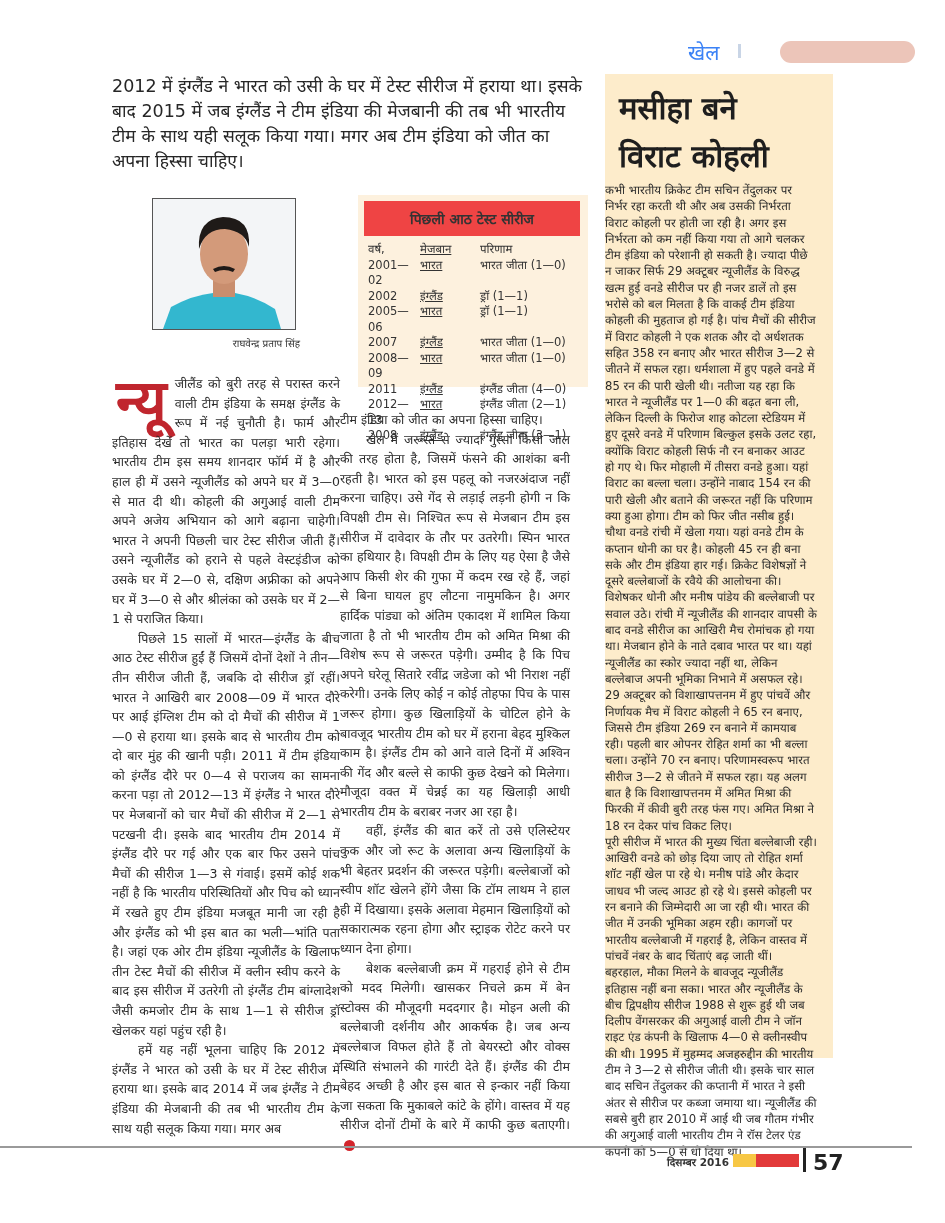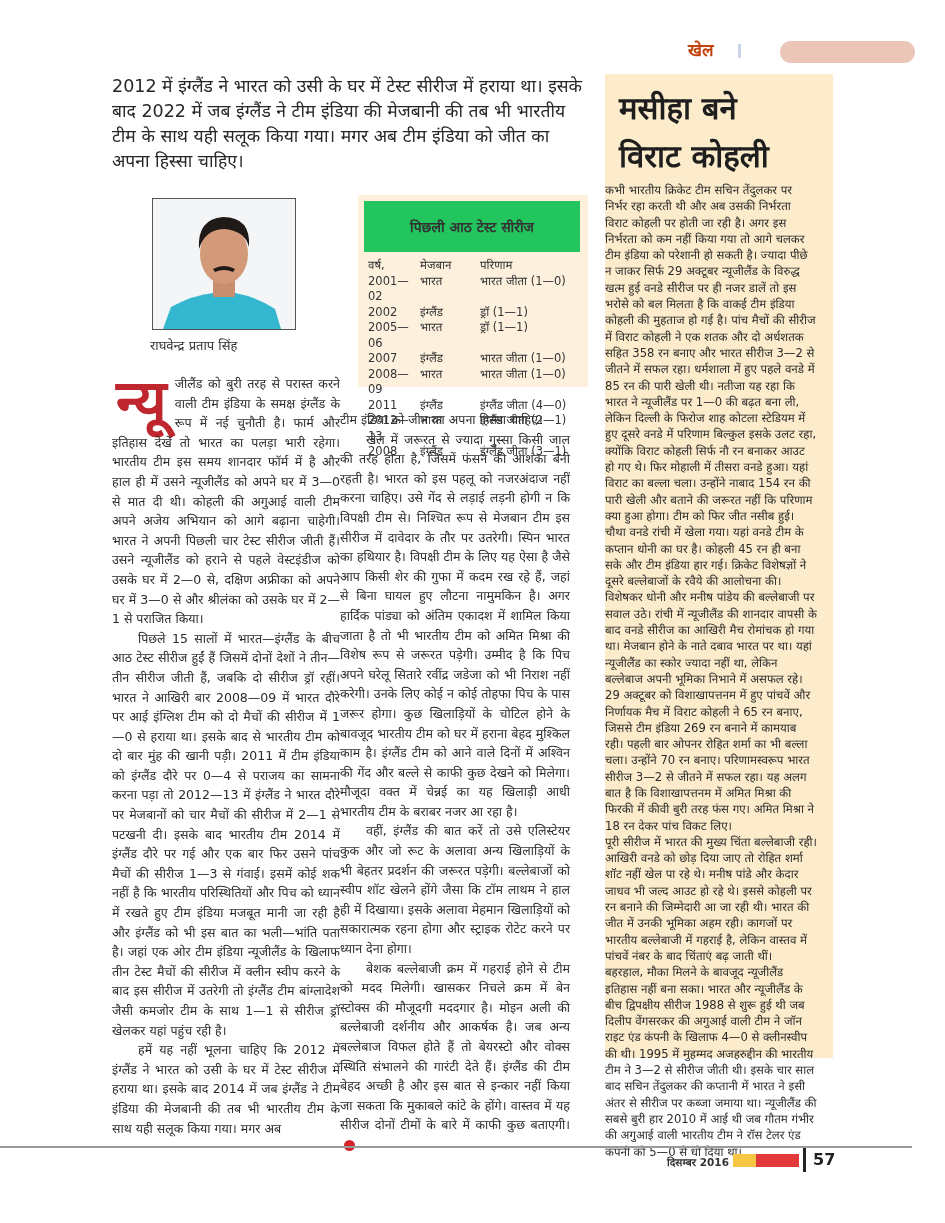--- a/index.html
+++ b/index.html
@@ -1,61 +1,61 @@
 <!DOCTYPE html>
 <html><head>
 <meta charset="utf-8">
 <style>
   html, body { margin: 0; padding: 0; background: #ffffff; }
   body { width: 945px; height: 1223px; position: relative; overflow: hidden;
          font-family: "DejaVu Sans", sans-serif; color: #222; }
-  .section-label { position: absolute; left: 688px; top: 38px; font-size: 17px; color: #c2410c; font-weight: bold; }
+  .section-label { position: absolute; left: 688px; top: 38px; font-size: 21px; color: #3b82f6; }
   .section-sep { position: absolute; left: 738px; top: 44px; width: 3px; height: 14px; background: #c9d5e6; }
   .section-pill { position: absolute; left: 780px; top: 41px; width: 135px; height: 22px; border-radius: 11px; background: #ecc5b9; }
 
   .deck { position: absolute; left: 112px; top: 74px; width: 478px; font-size: 17.5px; line-height: 25px; color: #262626; }
 
   .photo { position: absolute; left: 152px; top: 198px; width: 142px; height: 130px; border: 1px solid #555; background: #f4f6f8; overflow: hidden; }
   .photo svg { display: block; }
-  .byline { position: absolute; left: 150px; top: 336px; width: 150px; text-align: left; font-size: 13px; color: #333; }
+  .byline { position: absolute; left: 150px; top: 336px; width: 150px; text-align: right; font-size: 10px; color: #333; }
 
   .series-box { position: absolute; left: 358px; top: 195px; width: 230px; height: 192px; background: #fdf1de; }
-  .series-title { margin: 6px 8px 6px 6px; background: #22c55e; text-align: center; font-size: 14px; font-weight: bold; color: #333; padding: 16px 0; }
+  .series-title { margin: 6px 8px 6px 6px; background: #ef4444; text-align: center; font-size: 14px; font-weight: bold; color: #333; padding: 8px 0; }
   .series-table { margin-left: 10px; font-size: 11.5px; line-height: 15.5px; border-collapse: collapse; color: #333; }
   .series-table td { padding: 0; vertical-align: top; }
   .series-table td.c1 { width: 52px; }
-  .series-table td.c2 { width: 60px; }
+  .series-table td.c2 { width: 60px; text-decoration: underline; }
 
   .col { position: absolute; font-size: 12.5px; line-height: 19.6px; color: #2a2a2a; text-align: justify; }
   .col p { margin: 0; }
   .col p.ind { text-indent: 26px; }
   .col1 { left: 112px; top: 374px; width: 228px; }
   .col2 { left: 340px; top: 410px; width: 230px; }
   .dropcap { float: left; font-size: 58px; line-height: 58px; font-weight: bold; color: #c0262e; margin: -2px 8px 0 4px; }
   .end-dot { display: inline-block; width: 11px; height: 11px; border-radius: 50%; background: #d3252c; vertical-align: middle; margin-left: 4px; }
 
   .sidebar { position: absolute; left: 605px; top: 74px; width: 228px; height: 984px; background: #fdeccb; }
   .sidebar-head { position: absolute; left: 14px; top: 10px; font-size: 31px; line-height: 48px; font-weight: bold; color: #1e1e1e; width: 210px; }
   .sidebar-body { position: absolute; left: 0; top: 108px; width: 212px; font-size: 11.6px; line-height: 16.3px; color: #2a2a2a; }
   .sidebar-body p { margin: 0; }
 
   .footer-rule { position: absolute; left: 0; top: 1146px; width: 912px; height: 2px; background: #9a9a9a; }
   .footer-date { position: absolute; left: 667px; top: 1155px; font-size: 10.5px; font-weight: bold; color: #333; }
   .footer-logo { position: absolute; left: 733px; top: 1154px; width: 66px; height: 13px; background: linear-gradient(90deg, #f7c744 0%, #f7c744 35%, #e23a3a 35%, #e23a3a 100%); font-size: 9px; color: #fff; text-align: center; line-height: 13px; font-weight: bold; overflow: hidden; }
   .footer-vbar { position: absolute; left: 803px; top: 1148px; width: 3px; height: 24px; background: #222; }
-  .page-num { position: absolute; left: 813px; top: 1150px; font-size: 16px; font-weight: bold; color: #222; }
+  .page-num { position: absolute; left: 813px; top: 1150px; font-size: 22px; font-weight: bold; color: #222; }
 </style>
 </head>
 <body>
 
 <div class="section-label">खेल</div>
 <div class="section-sep"></div>
 <div class="section-pill"></div>
 
-<div class="deck">2012 में इंग्लैंड ने भारत को उसी के घर में टेस्ट सीरीज में हराया था। इसके बाद 2022 में जब इंग्लैंड ने टीम इंडिया की मेजबानी की तब भी भारतीय टीम के साथ यही सलूक किया गया। मगर अब टीम इंडिया को जीत का अपना हिस्सा चाहिए।</div>
+<div class="deck">2012 में इंग्लैंड ने भारत को उसी के घर में टेस्ट सीरीज में हराया था। इसके बाद 2015 में जब इंग्लैंड ने टीम इंडिया की मेजबानी की तब भी भारतीय टीम के साथ यही सलूक किया गया। मगर अब टीम इंडिया को जीत का अपना हिस्सा चाहिए।</div>
 
 <div class="photo">
   <svg width="142" height="130" viewBox="0 0 142 130">
     <rect width="142" height="130" fill="#f3f5f7"></rect>
     <path d="M10 130 L18 108 Q40 96 60 94 L82 94 Q104 98 122 110 L128 130 Z" fill="#33b7cf"></path>
     <rect x="60" y="78" width="22" height="20" fill="#c98e6e"></rect>
     <ellipse cx="71" cy="55" rx="24" ry="30" fill="#d39a7a"></ellipse>
     <path d="M46 50 Q44 20 70 18 Q98 18 96 48 Q92 32 72 30 Q52 30 46 50 Z" fill="#1f1a18"></path>
     <path d="M60 70 Q71 64 82 70 L80 73 Q71 69 62 73 Z" fill="#1f1a18"></path>
   </svg>

